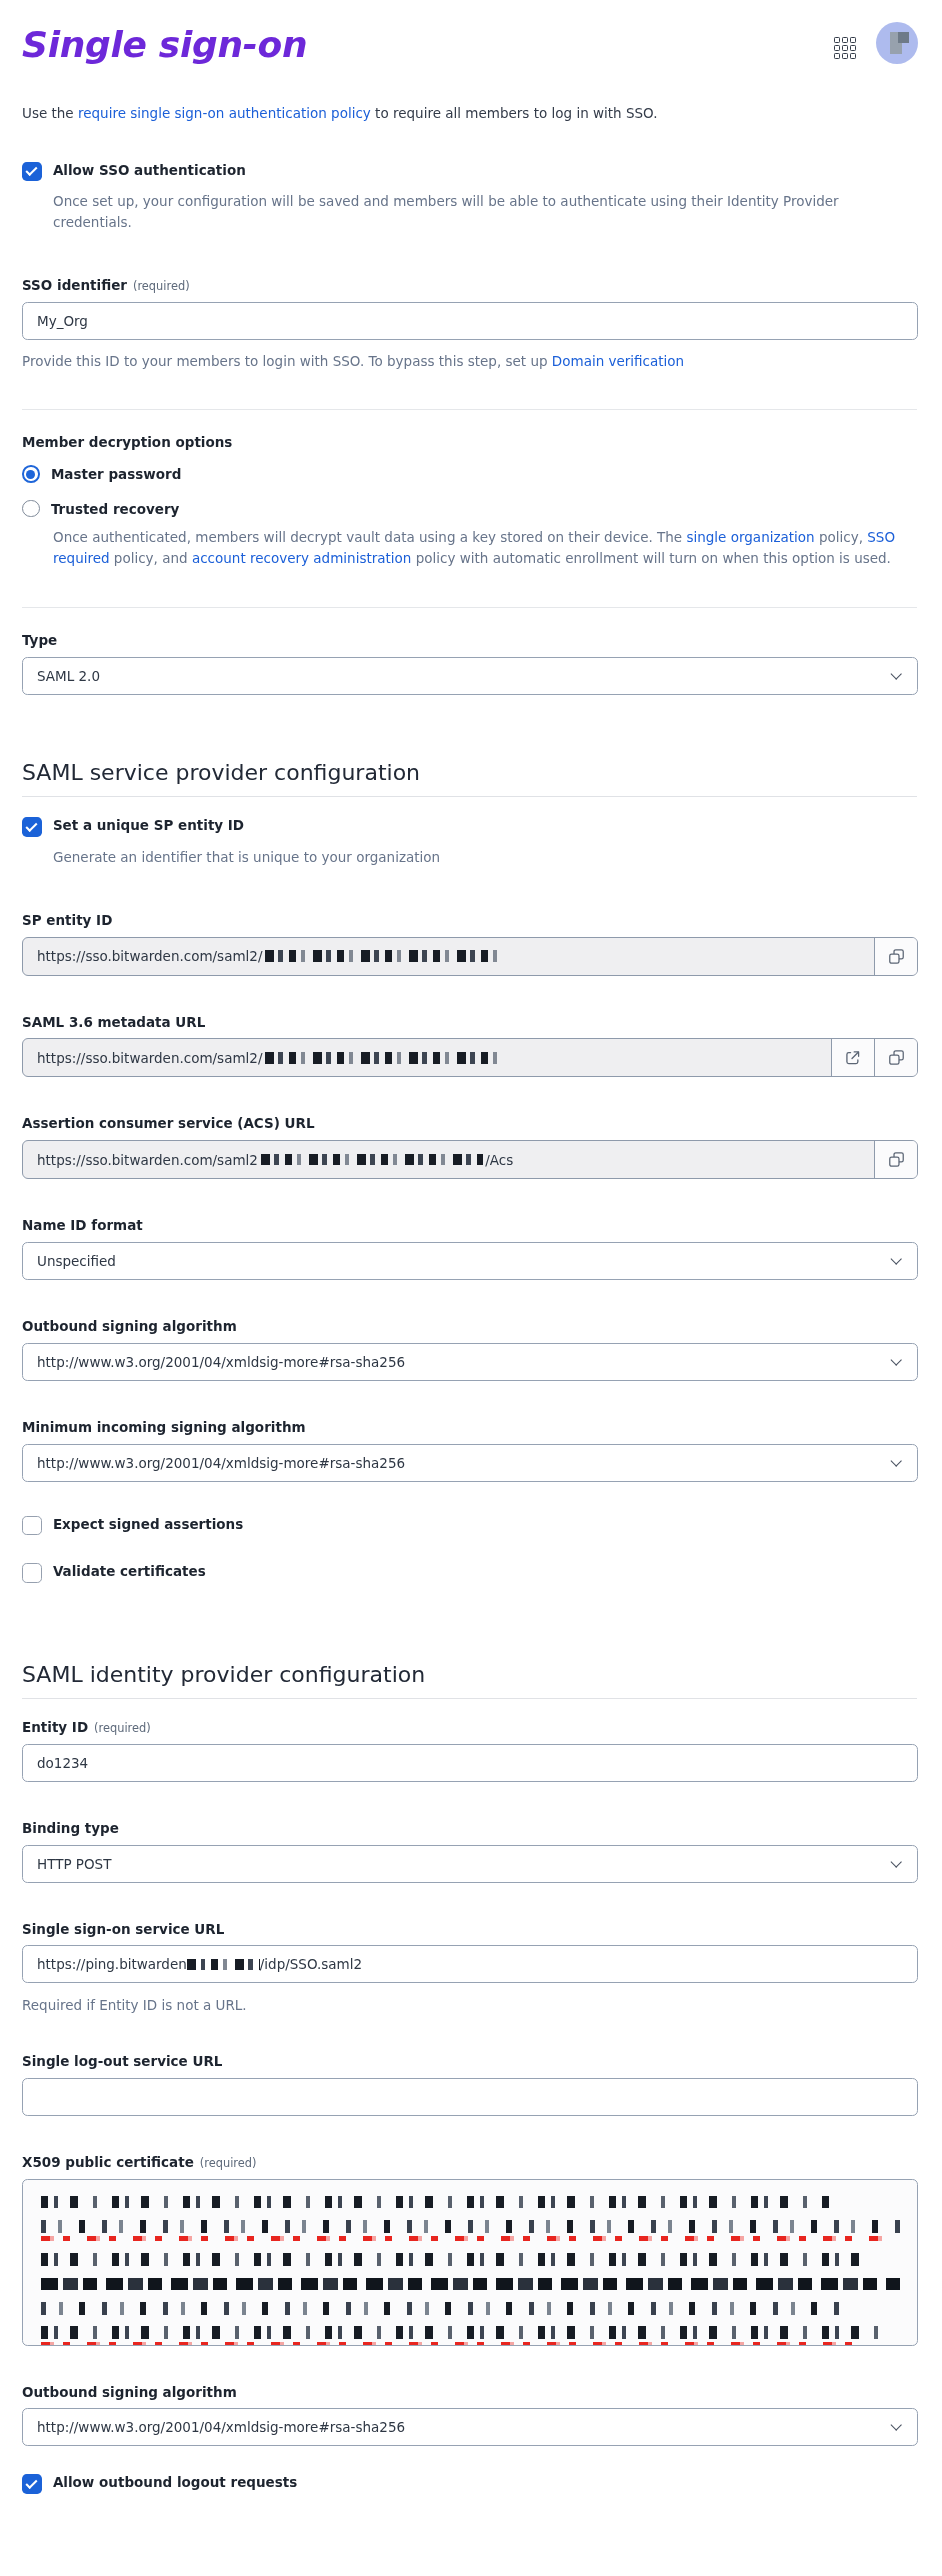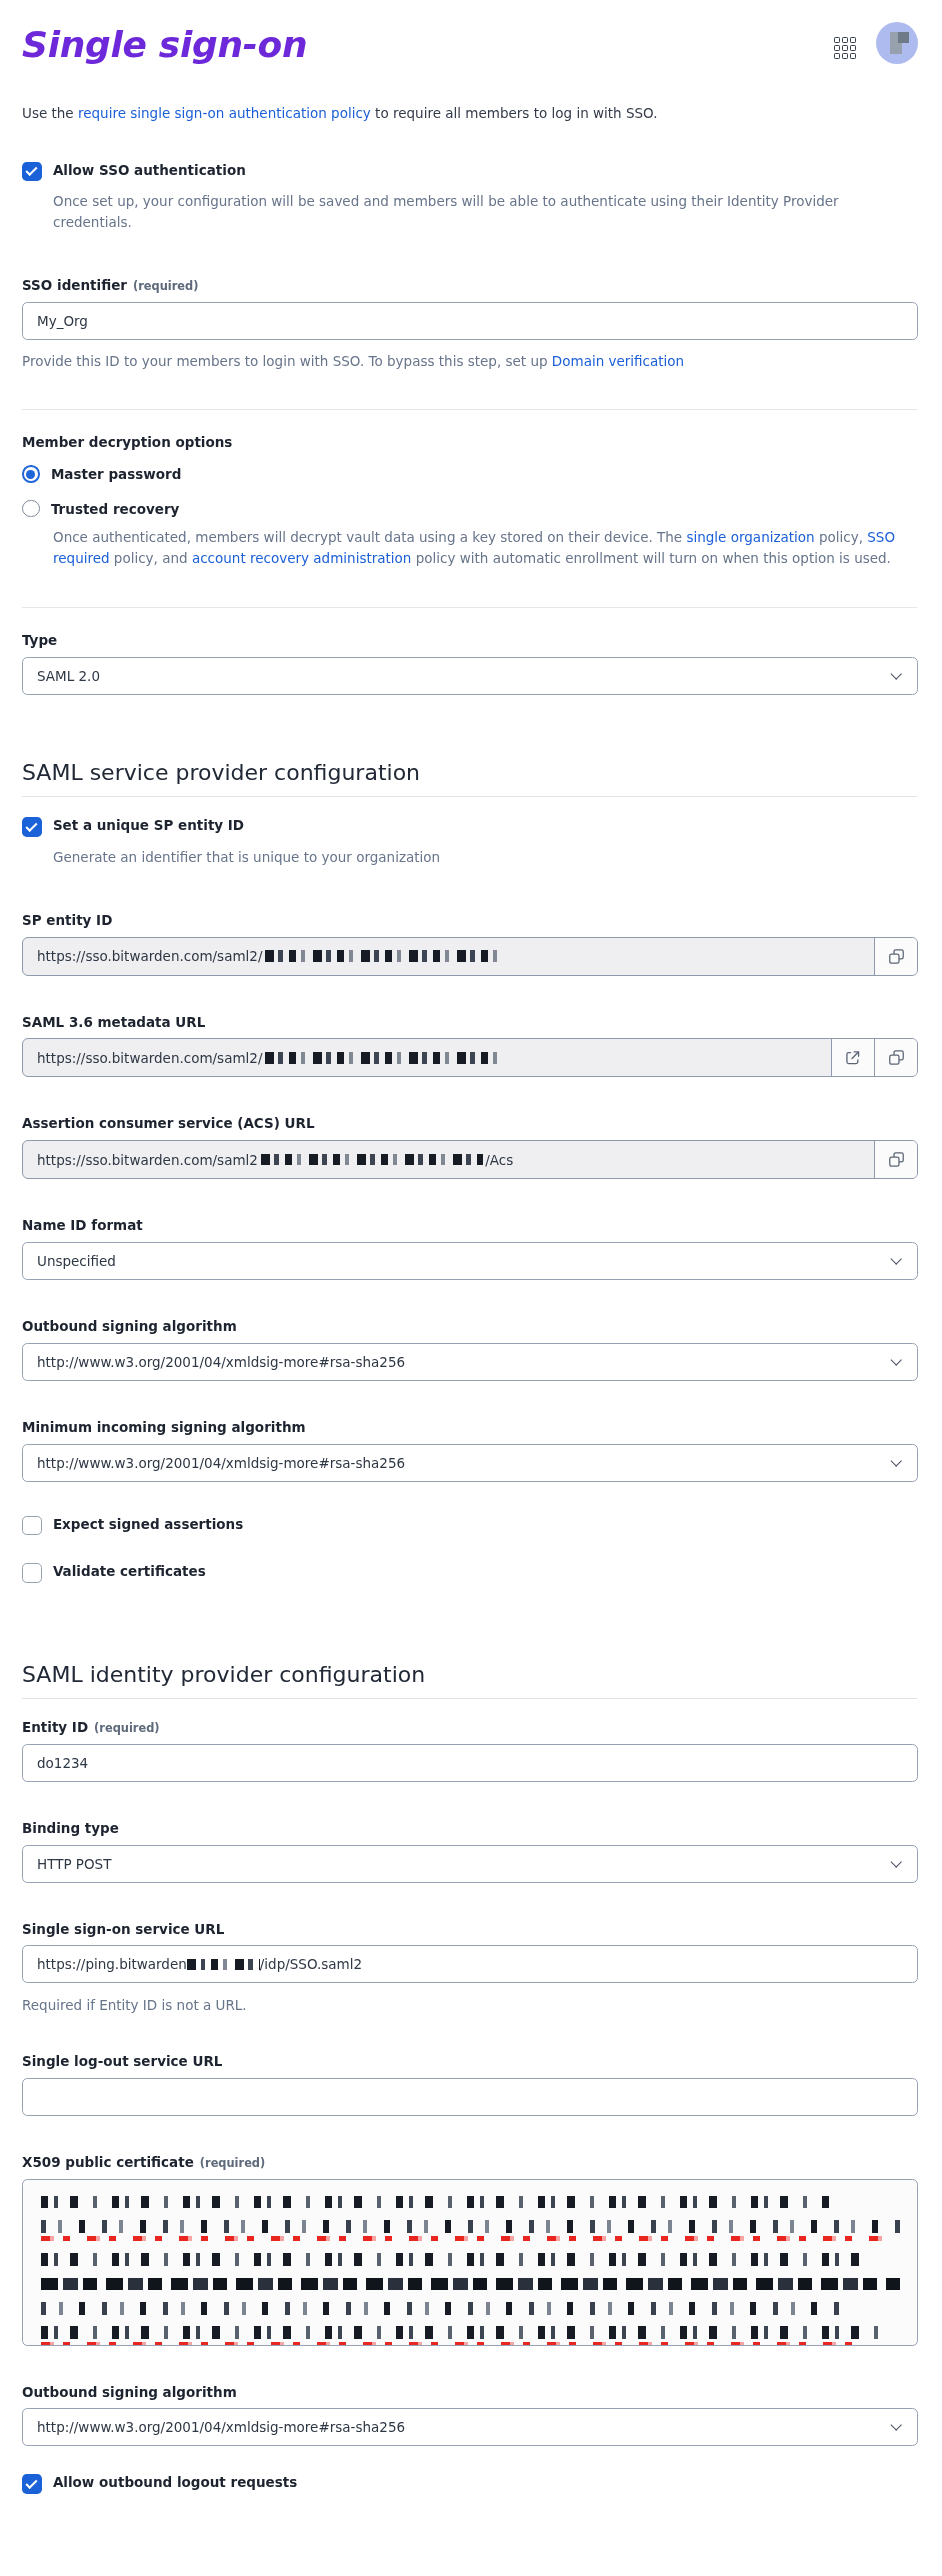--- a/index.html
+++ b/index.html
@@ -32,21 +32,21 @@
   .sub { font-size:13.5px; color:#67748a; line-height:1.55; margin:10px 0 0 31px; }
   .radio-row { display:flex; align-items:center; gap:11.4px; margin-bottom:17px; }
   .rd { flex:none; width:17.5px; height:17.5px; border-radius:50%; display:flex; align-items:center; justify-content:center; }
   .rd.on { border:2px solid #1f66d9; }
   .rd.on::after { content:''; width:8.8px; height:8.8px; border-radius:50%; background:#1f66d9; }
   .rd.off { border:1.3px solid #7f8a99; }
 
   
   .group { margin-bottom:38px; }
   .lbl { display:flex; align-items:baseline; gap:6px; font-size:13.5px; font-weight:600; color:#1d242f; margin-bottom:8.8px; }
-  .req { font-weight:700; font-size:11.4px; color:#5e6a7b; }
+  .req { font-weight:400; font-size:11.4px; color:#5e6a7b; }
   .field { width:100%; height:38px; border:0.7px solid #96a2b3; border-radius:5.4px; background:#fff;
            font-family:"DejaVu Sans","Liberation Sans",sans-serif; font-size:13.5px; color:#2e3744; padding:0 14px; }
   input.field { display:block; }
   .fakefield { display:flex; align-items:center; gap:0; white-space:nowrap; overflow:hidden; }
   .helper { font-size:13.5px; color:#67748a; margin-top:11.4px; line-height:1.5; }
   hr.div { border:none; border-top:0.7px solid #e5e7ea; margin:25.6px 0 24px 0; width:895px; }
 
   
   .sel { position:relative; display:flex; align-items:center; cursor:pointer; padding-right:24px; }
   .sel::after { content:''; position:absolute; right:17px; top:50%; width:7.4px; height:7.4px;

